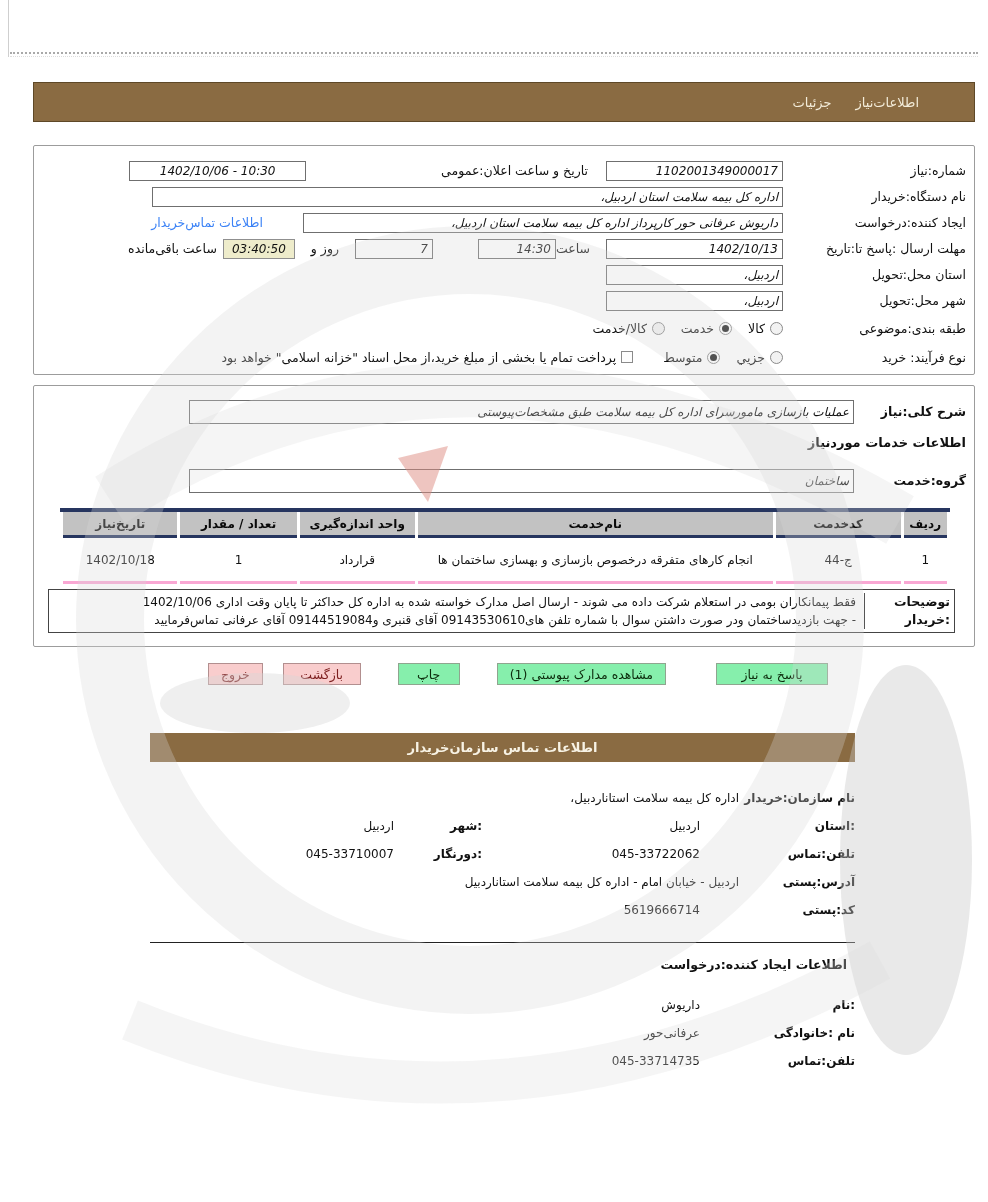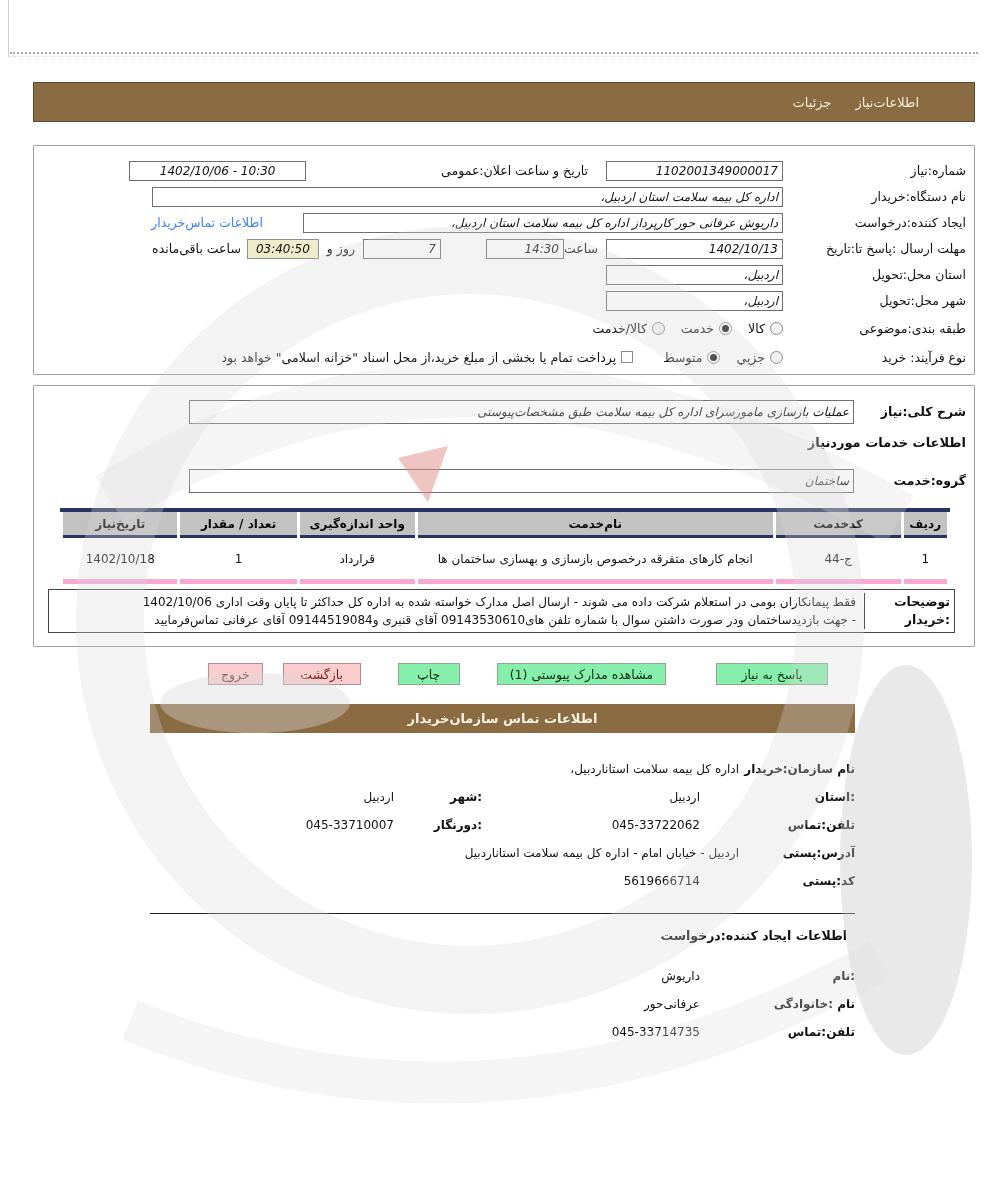--- a/index.html
+++ b/index.html
@@ -29,21 +29,21 @@
   .lb-inline { font-size: 12.5px; }
   .blb { font-weight: bold; font-size: 12.5px; }
 
   .inp { display: inline-block; height: 20px; line-height: 18px; background: #fff;
          border: 1px solid #6f6f6f; padding: 0 4px; font-size: 12px; overflow: hidden; white-space: nowrap; font-style: italic; }
   .ltr { direction: ltr; unicode-bidi: isolate; }
   .ta-r { text-align: right; }
   .ta-c { text-align: center; }
   .w177 { width: 177px; } .w78 { width: 78px; } .w72 { width: 72px; }
   .w545 { width: 631px; } .w480 { width: 480px; } .w665 { width: 665px; }
-  .mr6 { margin-right: 6px; } .mr8 { margin-right: 8px; }
+  .mr6 { margin-right: 6px; } .mr8 { margin-right: 16px; }
   .mr18 { margin-right: 18px; } .mr40 { margin-right: 40px; } .mr45 { margin-right: 45px; }
   .mr135 { margin-right: 135px; }
   .beige { background: #eeeccb; border: 1px solid #8f8f8f; text-align: center; }
 
   .link { color: #3b82f6; cursor: pointer; font-size: 12.5px; }
 
   .radio { width: 13px; height: 13px; border-radius: 50%; border: 1px solid #8a8a8a;
            background: #f2f2f2; display: inline-block; flex: none; }
   .radio.checked { background: #fff; }
   .radio.checked::after { content: ''; display: block; width: 7px; height: 7px; margin: 2px;
@@ -54,21 +54,21 @@
           display: inline-block; flex: none; }
 
   .heading { font-weight: bold; font-size: 13px; margin: 10px 0 0 0; height: 24px; }
 
   
   table.svc { border-collapse: separate; border-spacing: 3px 0; width: 890px;
               margin: 14px 16px 0 0; border-top: 4px solid #26355f; }
   table.svc th { background: #c2c2c2; color: #0a0a0a; font-weight: bold; font-size: 12px;
                  height: 26px; text-align: center; border-bottom: 3px solid #26355f; white-space: nowrap; }
   table.svc td { background: #fff; font-size: 12px; text-align: center; height: 46px;
-                 border-bottom: 5px solid #f9a8d4; padding: 2px 4px; }
+                 border-bottom: 3px solid #f9a8d4; padding: 2px 4px; }
   .col-row { width: 44px; } .col-code { width: 128px; } .col-name { width: 368px; }
   .col-unit { width: 116px; } .col-qty { width: 118px; } .col-date { width: 116px; }
 
   
   .notes { display: flex; width: 907px; margin: 5px 11px 0 0; border: 1px solid #444;
            background: #fff; min-height: 44px; padding: 3px 4px; }
   .notes-label { width: 86px; font-weight: bold; font-size: 12.5px; text-align: right;
                  border-left: 1px solid #555; padding-left: 6px; line-height: 18px; flex: none; }
   .notes-text { flex: 1; font-size: 12px; line-height: 18px; text-align: right; padding-right: 8px; }
 
@@ -79,21 +79,21 @@
          font-size: 12.5px; border: 1px solid #8fa58f; background: #86efac; color: #0c2b0c;
          padding: 0 12px; cursor: pointer; white-space: nowrap; }
   .btn.pink { background: #f9cdcd; border-color: #b28f8f; color: #7d1f1f; }
   .b-respond { min-width: 112px; }
   .b-view { min-width: 150px; margin-right: 50px; }
   .b-print { min-width: 62px; margin-right: 37px; }
   .b-back { min-width: 78px; margin-right: 37px; }
   .b-exit { min-width: 52px; margin-right: 20px; }
 
   
-  .contact { position: absolute; top: 704px; left: 150px; width: 705px; z-index: 1; }
+  .contact { position: absolute; top: 733px; left: 150px; width: 705px; z-index: 1; }
   .cheader { height: 29px; background: #8a6b42; color: #f7f2e4; font-weight: bold; font-size: 13px;
              display: flex; align-items: center; justify-content: center; }
   .crow { display: flex; align-items: center; height: 28px; white-space: nowrap; }
   .crow.first { margin-top: 22px; }
   .clabel  { width: 112px; font-weight: bold; font-size: 12px; flex: none; }
   .cval    { width: 231px; font-size: 12px; text-align: right; padding-right: 43px; flex: none; }
   .cval-wide { font-size: 12px; text-align: right; padding-right: 4px; }
   .clabel2 { width: 88px; font-weight: bold; font-size: 12px; padding-right: 30px; flex: none; }
   .cval2   { font-size: 12px; text-align: right; padding-right: 30px; }
   .contact hr { border: none; border-top: 1px solid #222; margin: 18px 0 14px 0; }

